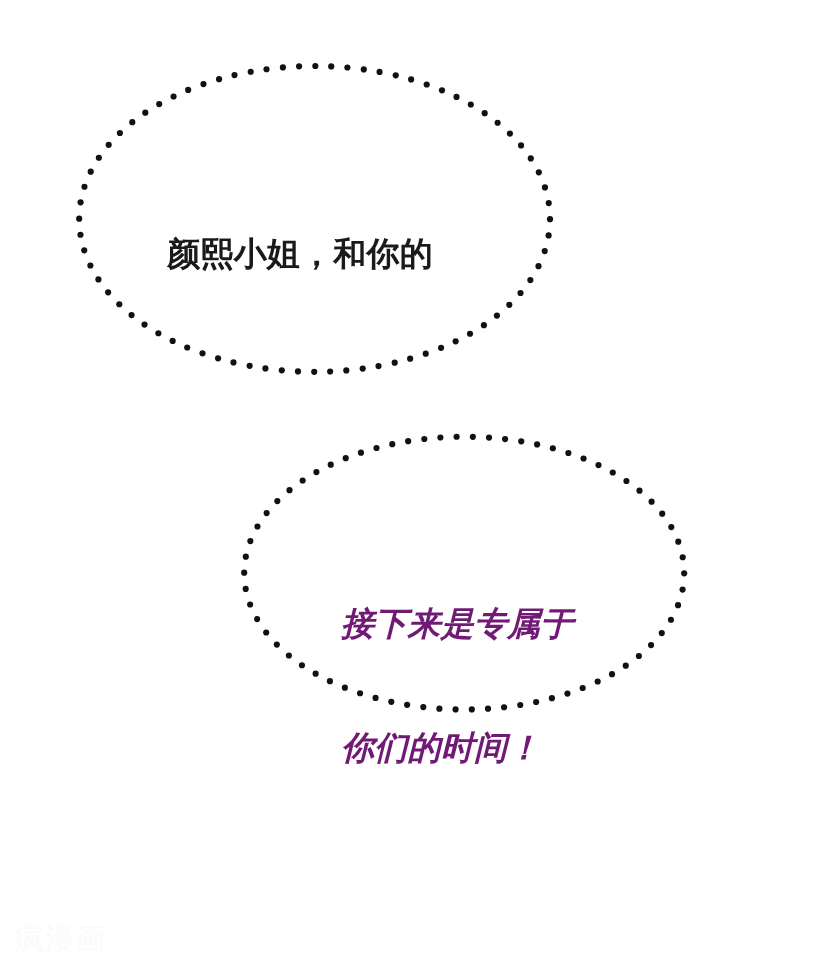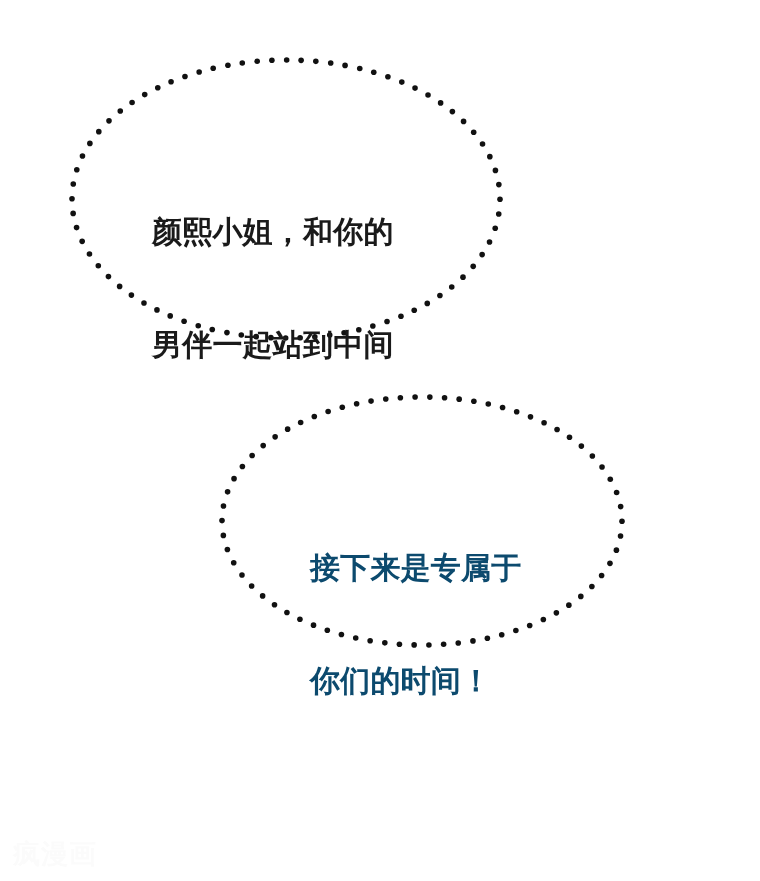--- a/index.html
+++ b/index.html
@@ -161,21 +161,20 @@
         <circle cx="384.38" cy="55.58" r="2.8" fill="#111111"></circle>
         <circle cx="395.56" cy="65.41" r="2.8" fill="#111111"></circle>
         <circle cx="405.69" cy="76.23" r="2.8" fill="#111111"></circle>
         <circle cx="414.53" cy="88.00" r="2.8" fill="#111111"></circle>
         <circle cx="421.84" cy="100.67" r="2.8" fill="#111111"></circle>
         <circle cx="427.42" cy="114.39" r="2.8" fill="#111111"></circle>
         <circle cx="430.85" cy="128.62" r="2.8" fill="#111111"></circle>
       </svg>
     <div class="bubble-text" id="bubble-1-text" style="color: rgb(26, 26, 26);">
       <span class="bubble-line">颜熙小姐，和你的</span>
-      <span class="bubble-line">男伴一起站到中间</span>
     </div>
   </div>
 
   <div class="bubble" id="bubble-2">
     <svg class="bubble-svg" id="bubble-2-svg" width="408" height="255" aria-hidden="true">
         <circle cx="404.00" cy="127.19" r="2.8" fill="#111111"></circle>
         <circle cx="402.54" cy="141.96" r="2.8" fill="#111111"></circle>
         <circle cx="398.40" cy="156.14" r="2.8" fill="#111111"></circle>
         <circle cx="391.96" cy="169.37" r="2.8" fill="#111111"></circle>
         <circle cx="383.61" cy="181.55" r="2.8" fill="#111111"></circle>
@@ -238,21 +237,21 @@
         <circle cx="326.08" cy="28.78" r="2.8" fill="#111111"></circle>
         <circle cx="339.07" cy="35.55" r="2.8" fill="#111111"></circle>
         <circle cx="351.50" cy="43.26" r="2.8" fill="#111111"></circle>
         <circle cx="363.37" cy="52.08" r="2.8" fill="#111111"></circle>
         <circle cx="374.36" cy="62.04" r="2.8" fill="#111111"></circle>
         <circle cx="384.02" cy="72.97" r="2.8" fill="#111111"></circle>
         <circle cx="392.28" cy="85.18" r="2.8" fill="#111111"></circle>
         <circle cx="398.62" cy="98.43" r="2.8" fill="#111111"></circle>
         <circle cx="402.65" cy="112.62" r="2.8" fill="#111111"></circle>
       </svg>
-    <div class="bubble-text" id="bubble-2-text" style="color: #0c4a6e;">
+    <div class="bubble-text" id="bubble-2-text" style="color: #701a75; font-style: italic;">
       <span class="bubble-line">接下来是专属于</span>
       <span class="bubble-line">你们的时间！</span>
     </div>
   </div>
 
   <div id="watermark" style="color: rgb(251, 251, 251);">疯漫画</div>
 
 </div>
 
 </body></html>

